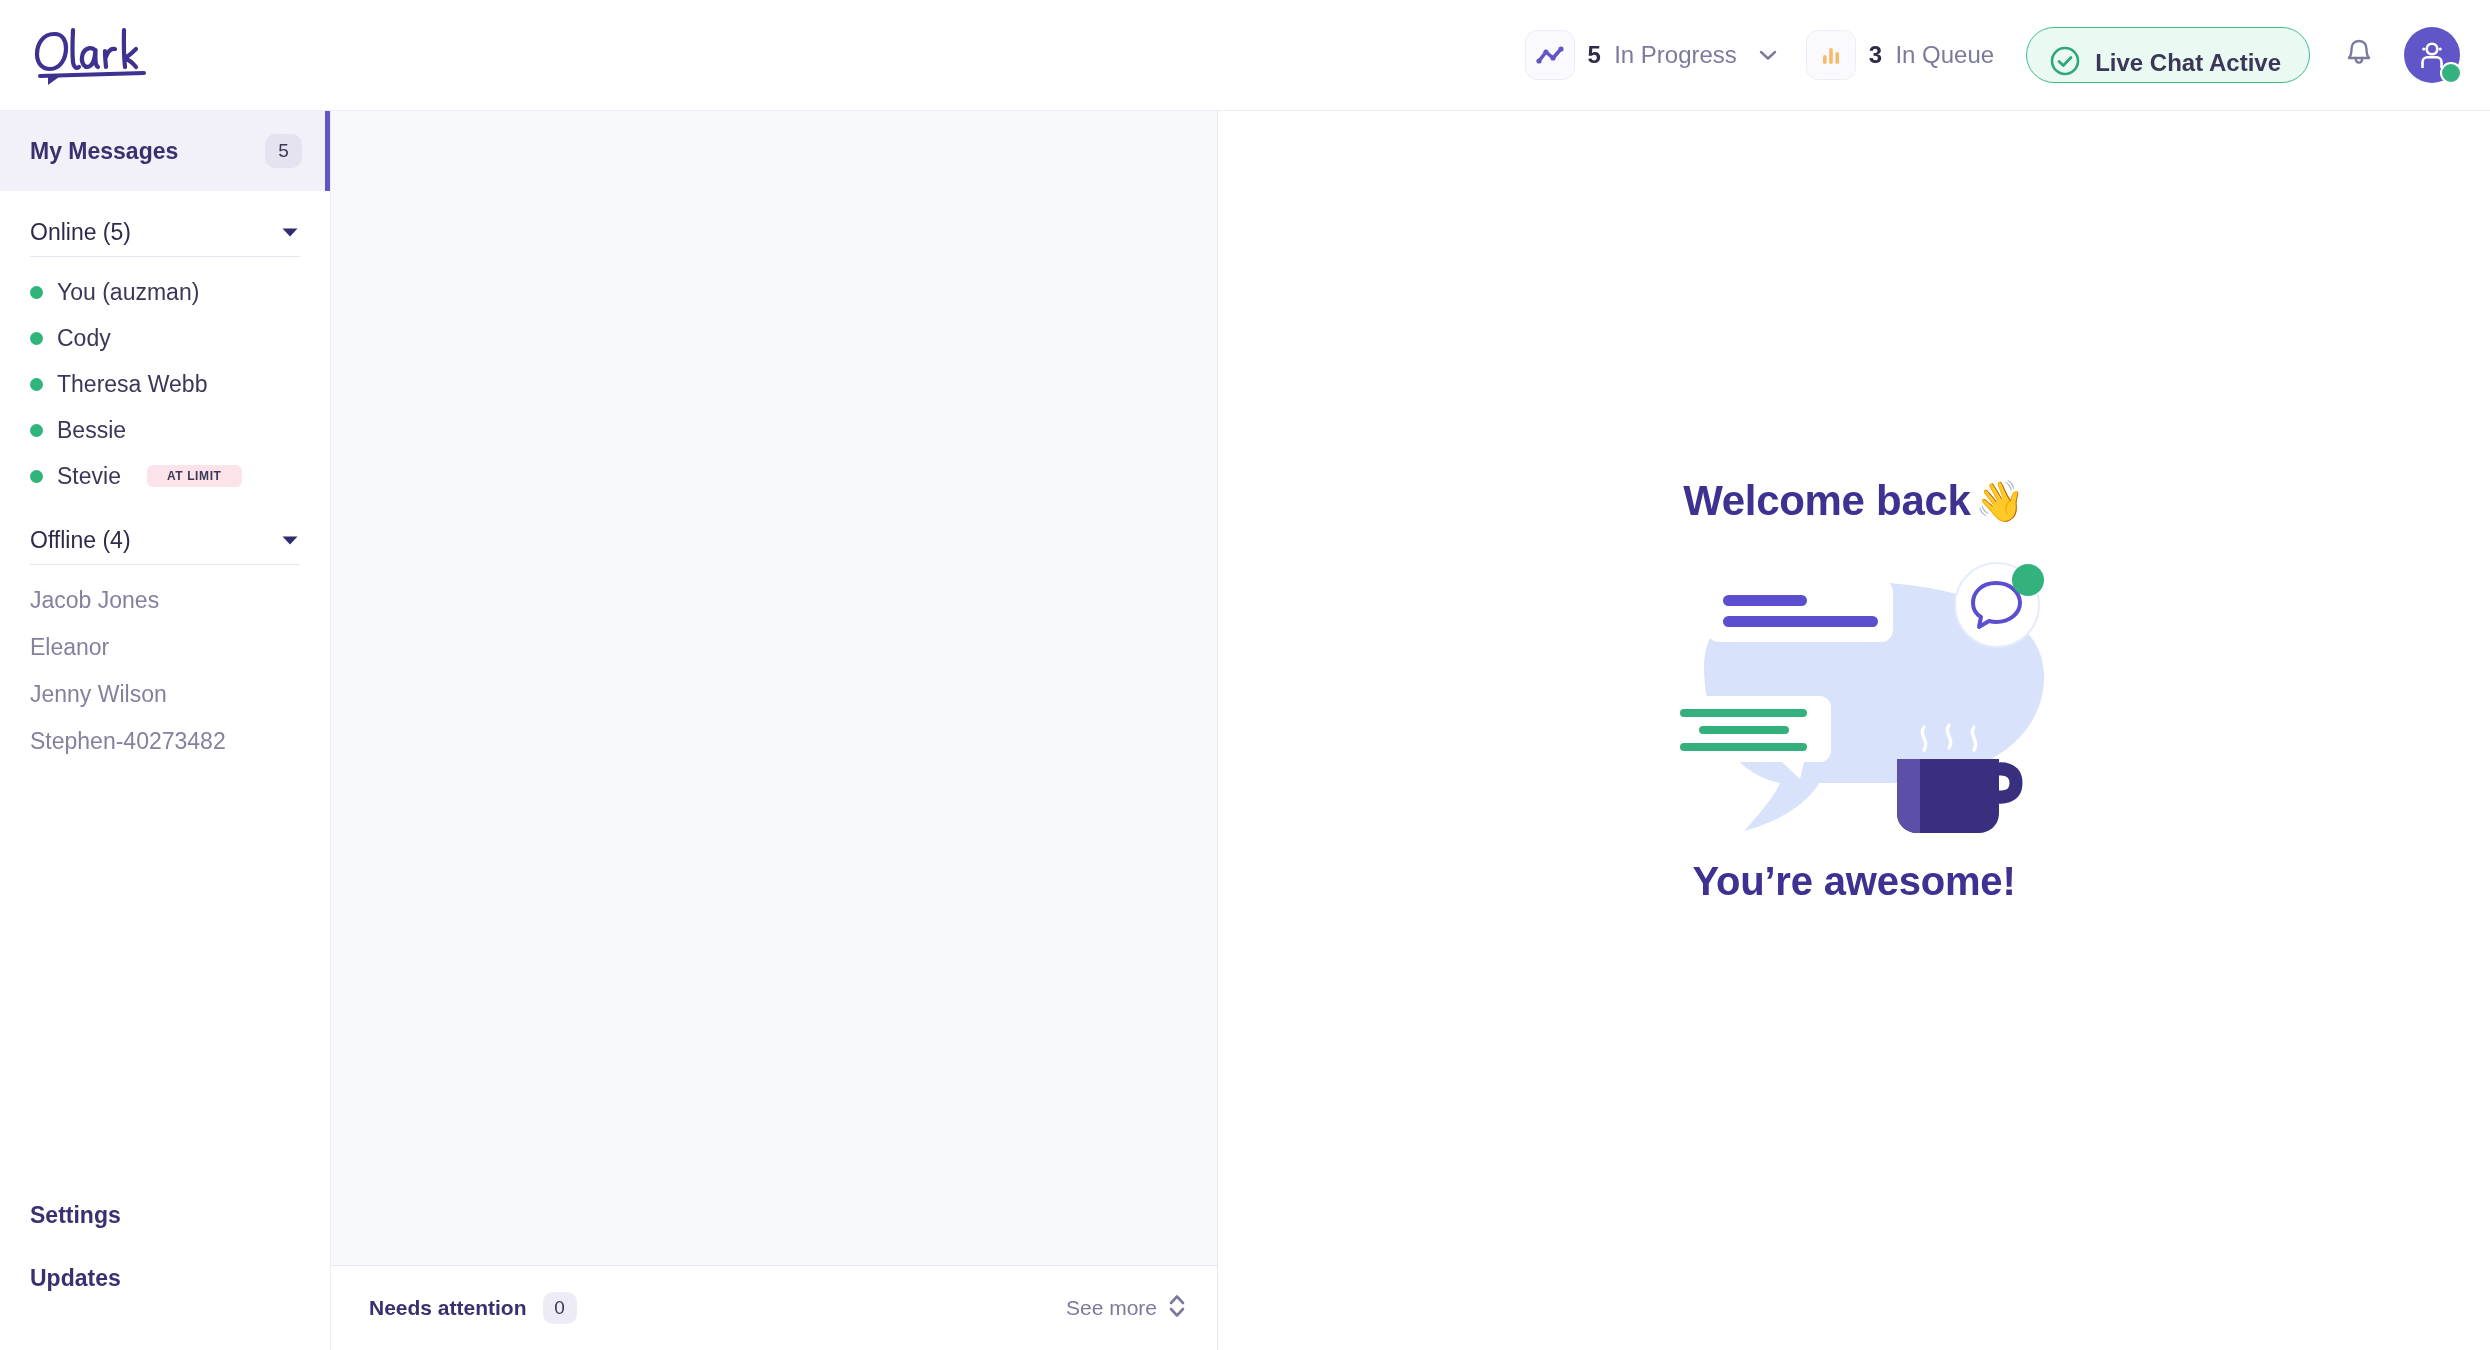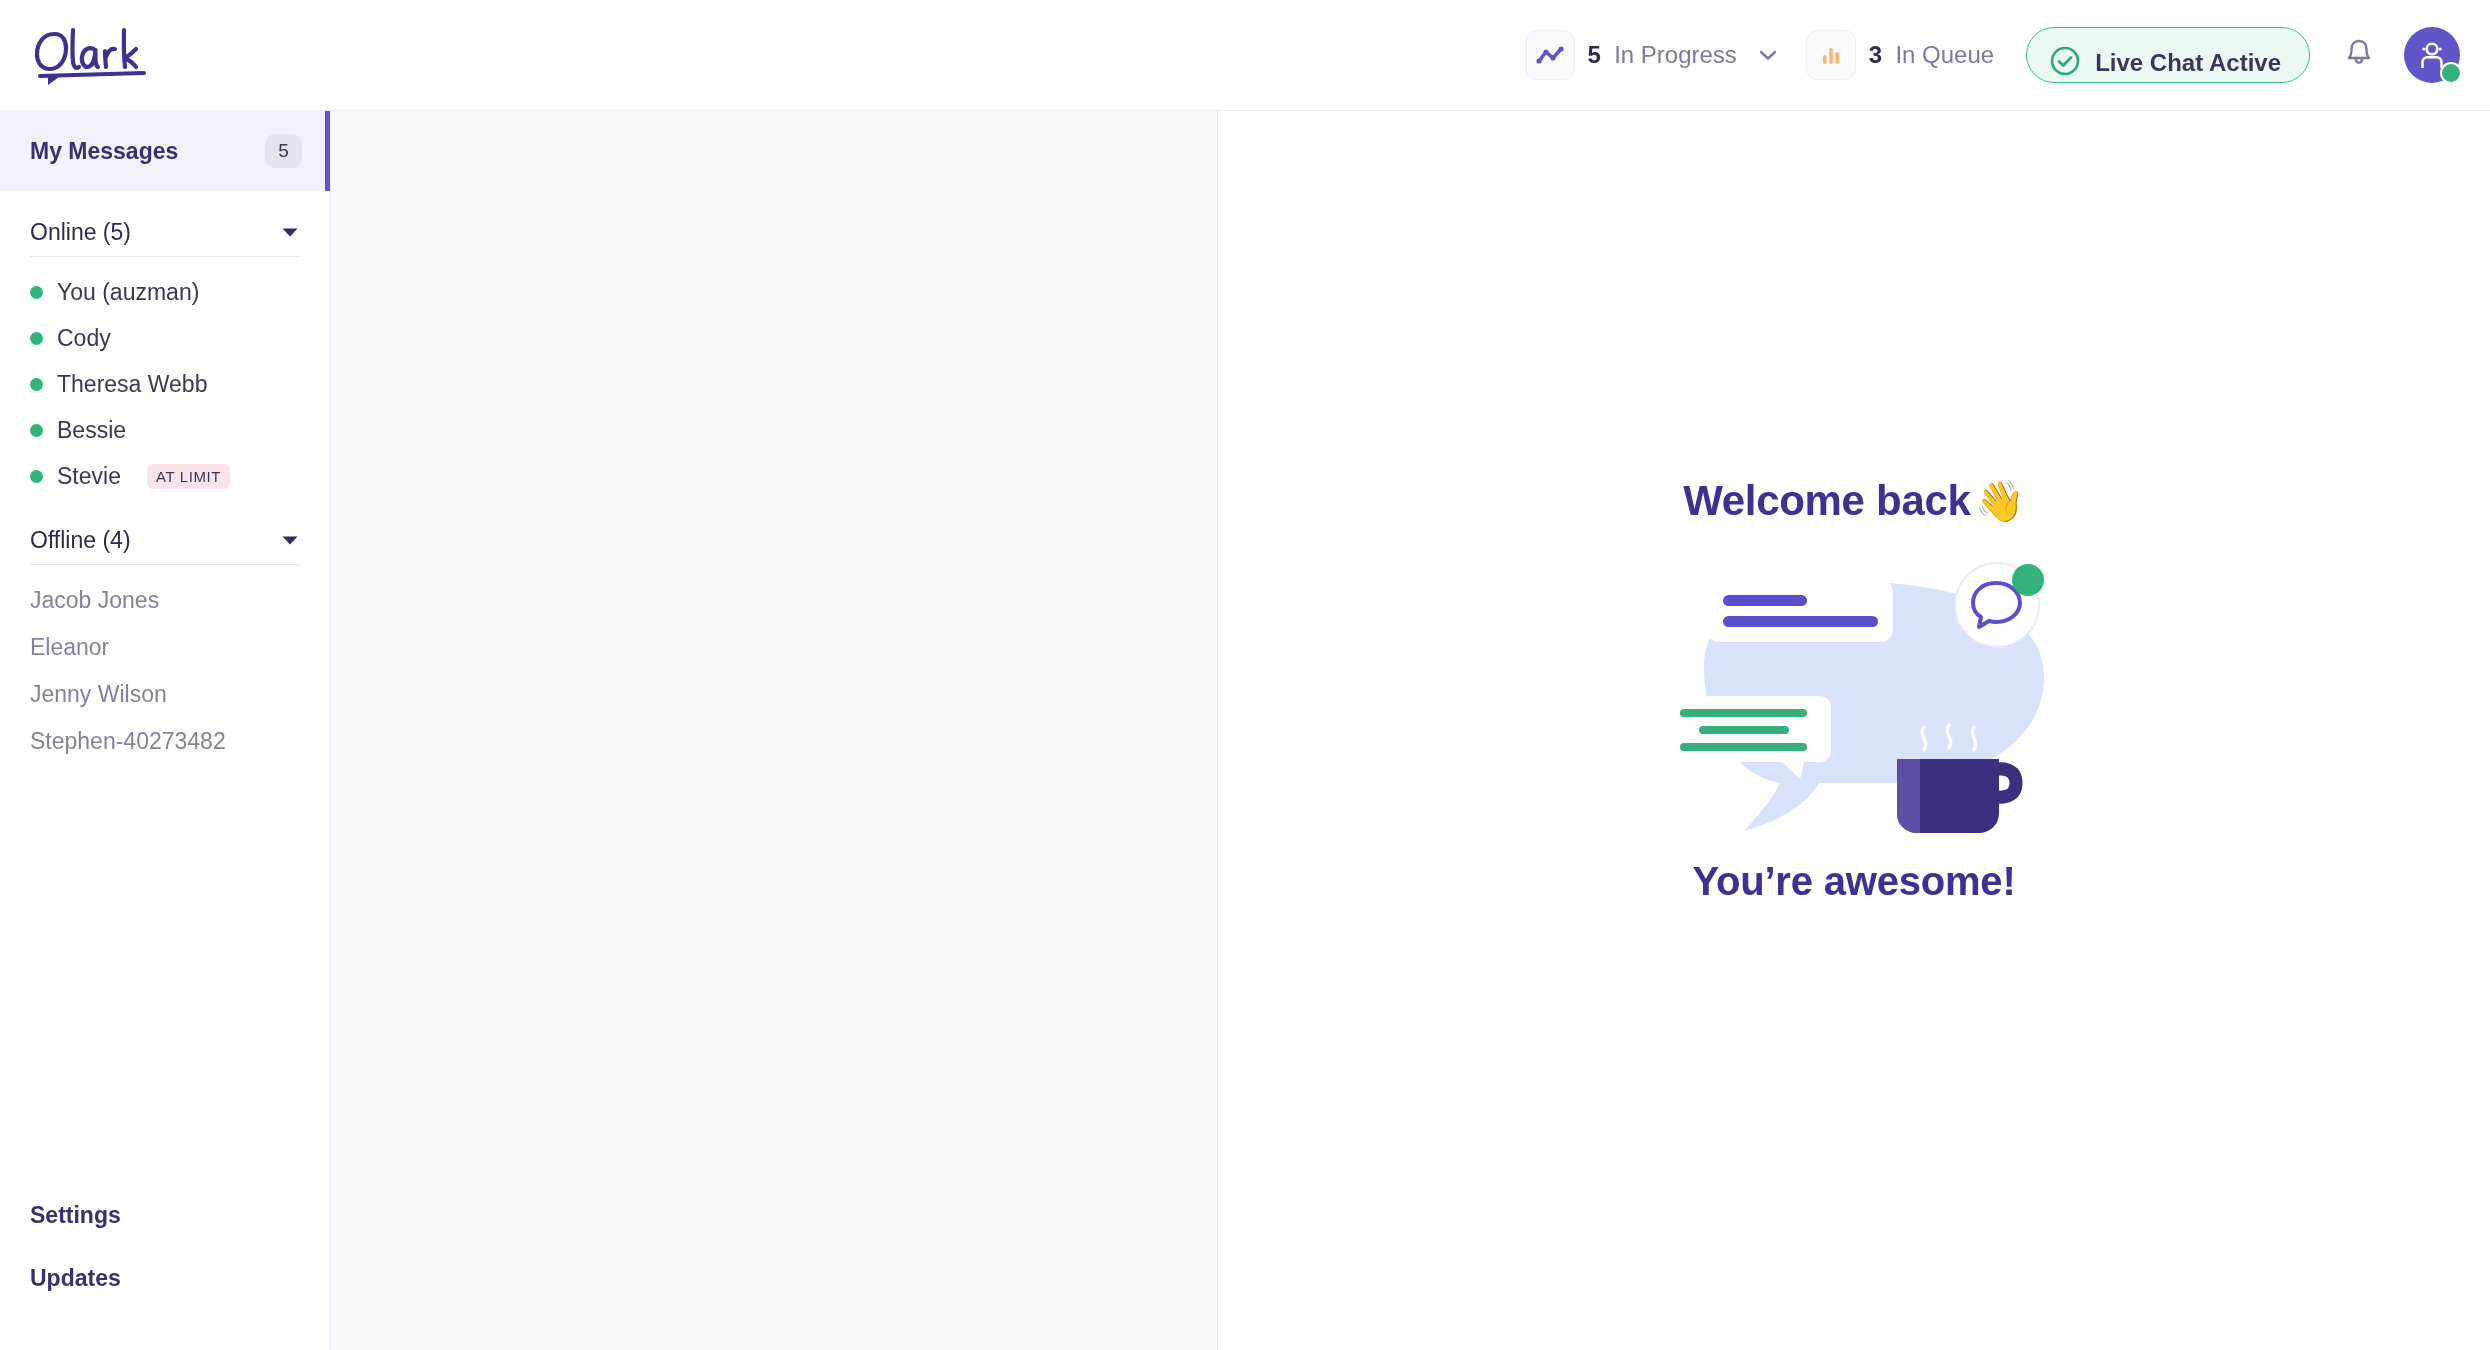--- a/index.html
+++ b/index.html
@@ -113,22 +113,22 @@
   .person-first { margin-top: 12px; }
   .dot-online {
     width: 13px; height: 13px; border-radius: 50%;
     background: #2FB57C; flex: 0 0 13px;
   }
   .person-name { font-size: 23px; color: #3A3758; }
   .person-name.offline { color: #84819F; }
   .person.offline-row { height: 47px; }
   .limit-badge {
     margin-left: 12px; background: #FCE3E9; color: #3A3758;
-    font-size: 15px; font-weight: normal; letter-spacing: .6px;
-    padding: 4px 9px; border-radius: 6px; text-transform: uppercase;
+    font-size: 12px; font-weight: bold; letter-spacing: .6px;
+    padding: 4px 20px; border-radius: 6px; text-transform: uppercase;
   }
 
   .sidebar-bottom { margin-top: auto; padding: 0 30px 40px 30px; }
   .nav-link {
     font-size: 23px; font-weight: bold; color: #3A3070;
     padding: 18px 0; cursor: pointer;
   }
 
   
   .mid-panel {
@@ -339,20 +339,33 @@
       </div>
 
       <div class="sidebar-bottom">
         <div class="nav-link">Settings</div>
         <div class="nav-link">Updates</div>
       </div>
     </div>
 
     <div class="mid-panel">
       <div class="mid-body"></div>
+      <div class="needs-attention">
+        <span class="na-label">Needs attention</span>
+        <span class="na-badge">0</span>
+        <span class="see-more">
+          <span class="see-more-label">See more</span>
+          <span>
+            <svg width="20" height="28" viewBox="0 0 20 28">
+              <polyline points="4,11 10,4.5 16,11" fill="none" stroke="#7C7A9C" stroke-width="2.6" stroke-linecap="round" stroke-linejoin="round"></polyline>
+              <polyline points="4,17 10,23.5 16,17" fill="none" stroke="#7C7A9C" stroke-width="2.6" stroke-linecap="round" stroke-linejoin="round"></polyline>
+            </svg>
+          </span>
+        </span>
+      </div>
     </div>
 
     <div class="main">
       <div class="welcome-stack">
 
         <div>
           <span class="welcome-title">Welcome back</span>
           <span class="welcome-emoji">👋</span>
         </div>
 

